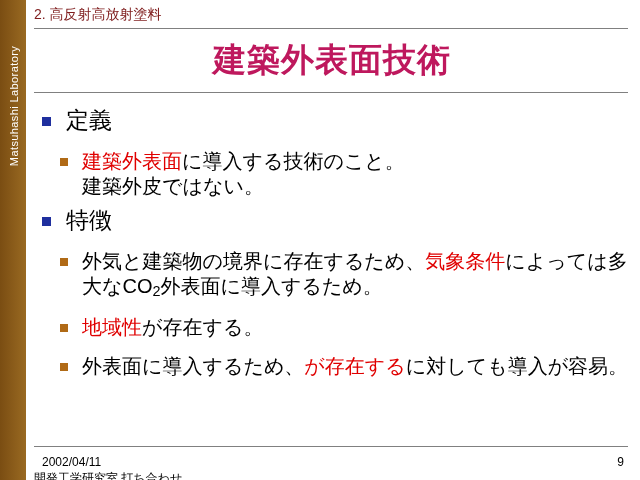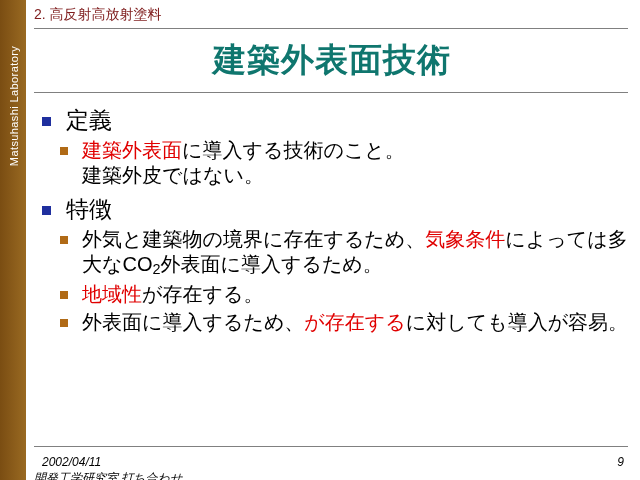--- a/index.html
+++ b/index.html
@@ -60,21 +60,21 @@
   }
   
   .title {
     position: absolute;
     left: 34px;
     top: 38px;
     width: 596px;
     text-align: center;
     font-size: 33px;
     font-weight: bold;
-    color: #0f766e;
+    color: #be185d;
     letter-spacing: 1px;
   }
   .title-rule {
     position: absolute;
     left: 34px;
     top: 92px;
     width: 594px;
     height: 1px;
     background: #808080;
   }
@@ -97,21 +97,21 @@
     position: absolute;
     left: 8px;
     top: 11px;
     width: 9px;
     height: 9px;
     background: #1f2f9e;
   }
   .lvl2 {
     position: relative;
     padding-left: 34px;
-    margin-top: 3px;
+    margin-top: 14px;
     font-size: 20px;
     color: #000000;
     line-height: 1.28;
   }
   .lvl2 > .bullet2 {
     position: absolute;
     left: 12px;
     top: 9px;
     width: 8px;
     height: 8px;
@@ -137,21 +137,20 @@
     background: #808080;
   }
   .footer {
     position: absolute;
     left: 34px;
     top: 452px;
     width: 594px;
     height: 20px;
     font-size: 12px;
     color: #000000;
-    font-style: italic;
   }
   .footer .date {
     position: absolute;
     left: 8px;
     top: 3px;
   }
   .footer .center {
     position: absolute;
     left: 0;
     right: 0;

